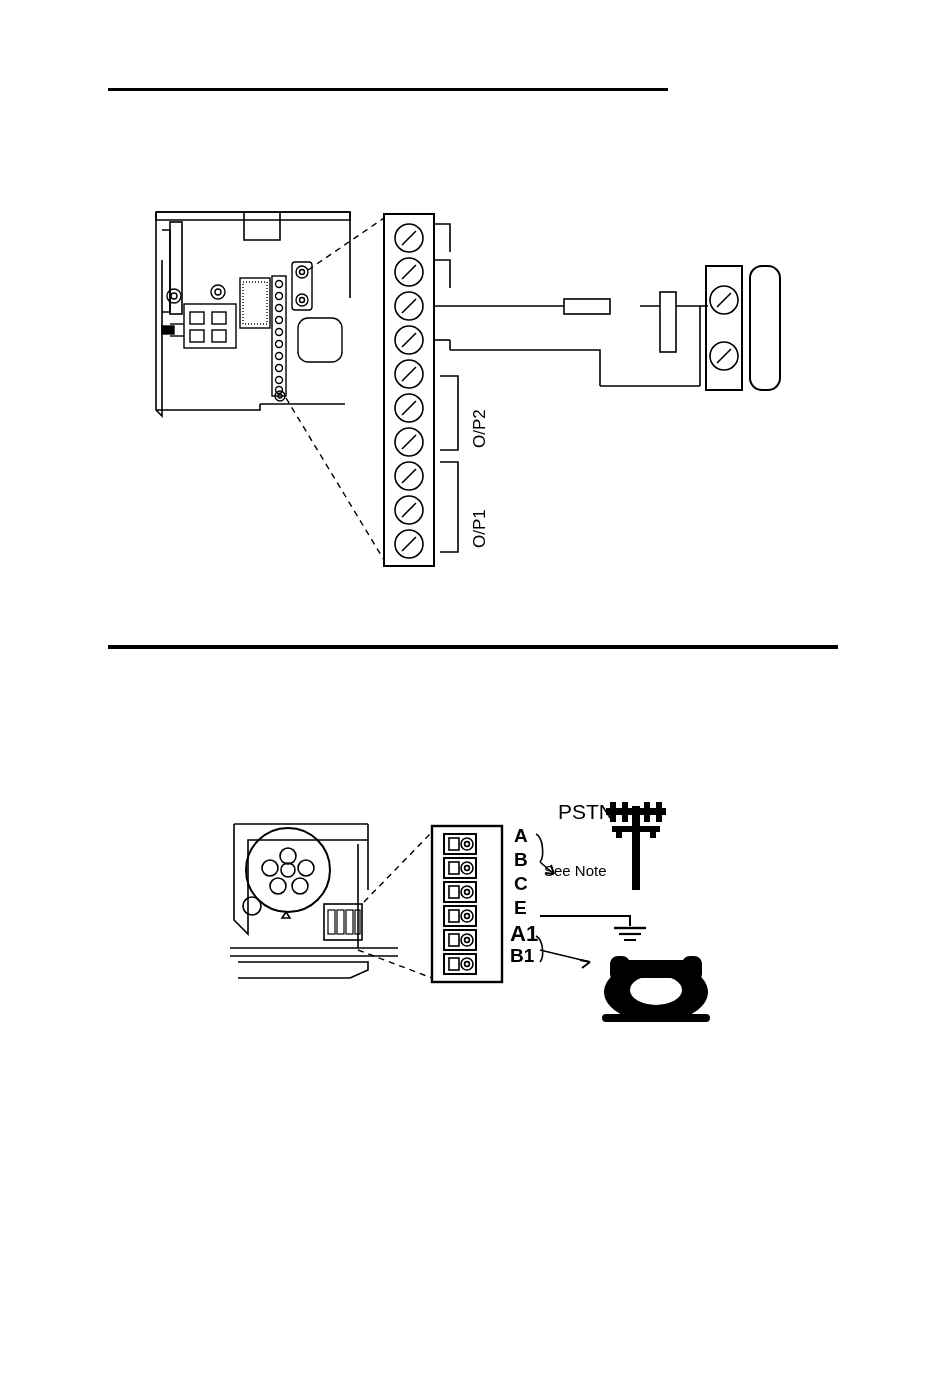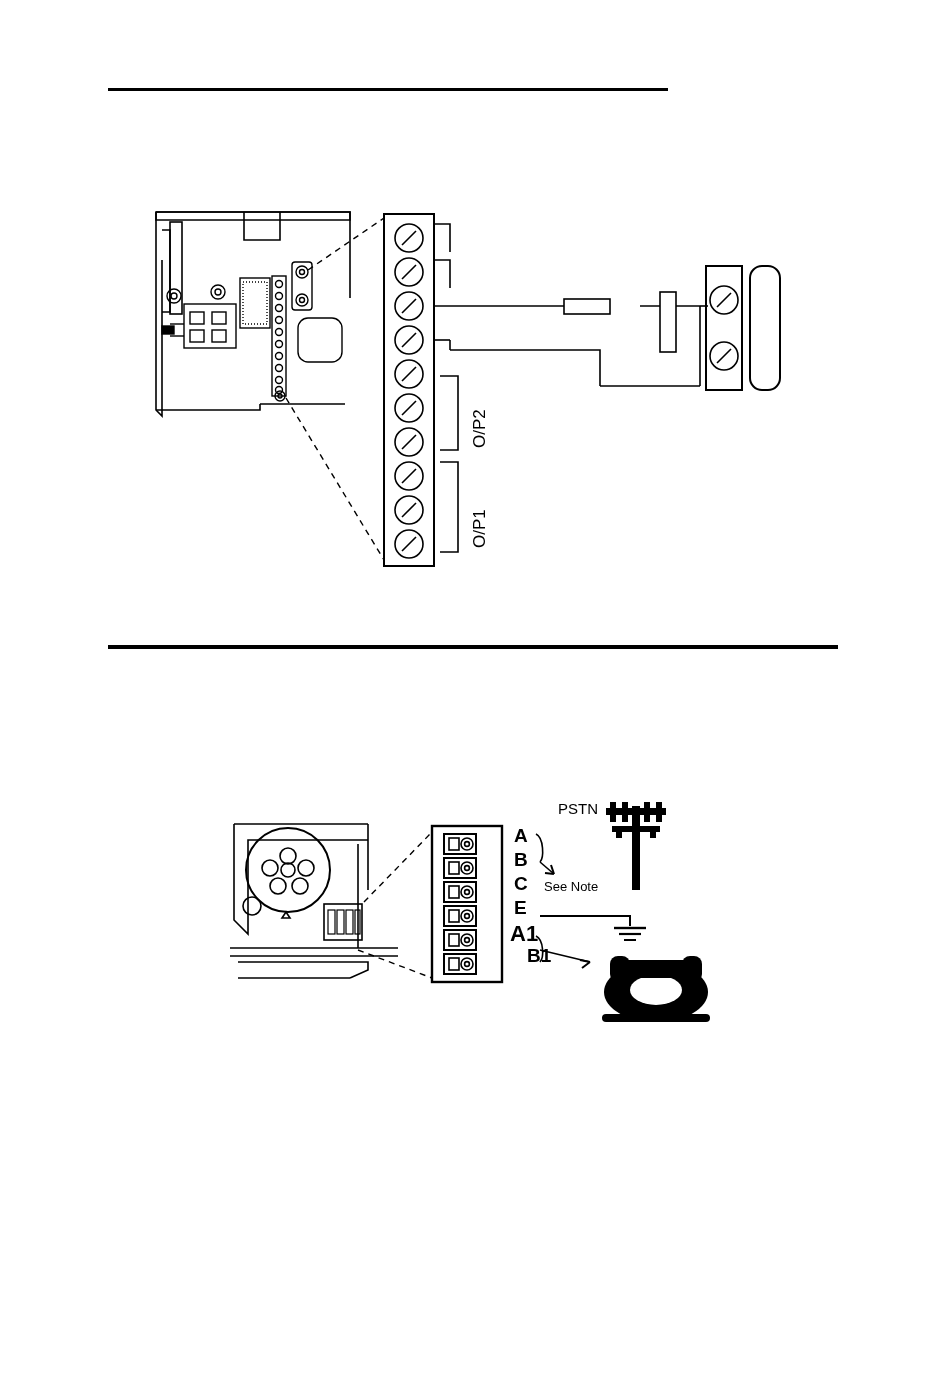--- a/index.html
+++ b/index.html
@@ -308,19 +308,19 @@
         <rect x="464" y="156" width="20" height="26" rx="8"></rect>
         <rect x="384" y="214" width="108" height="8" rx="4"></rect>
       </g>
     </svg>
 
     <div class="lbl" style="left:296px; top:25px; font-size:19px; font-weight:bold;">A</div>
     <div class="lbl" style="left:296px; top:49px; font-size:19px; font-weight:bold;">B</div>
     <div class="lbl" style="left:296px; top:73px; font-size:19px; font-weight:bold;">C</div>
     <div class="lbl" style="left:296px; top:97px; font-size:19px; font-weight:bold;">E</div>
     <div class="lbl" style="left:292px; top:121px; font-size:22px; font-weight:bold;">A1</div>
-    <div class="lbl" style="left:292px; top:145px; font-size:19px; font-weight:bold;margin-left:17px;">B1</div>
-
-    <div class="lbl" style="left:340px; top:0px; font-size:15px;">PSTN</div>
-    <div class="lbl" style="left:326px; top:79px; font-size:13px;">See Note</div>
+    <div class="lbl" style="left:292px; top:145px; font-size:19px; font-weight:bold;">B1</div>
+
+    <div class="lbl" style="left:340px; top:0px; font-size:21px;">PSTN</div>
+    <div class="lbl" style="left:326px; top:62px; font-size:15px;">See Note</div>
   </div>
 
 </div>
 
 </body></html>

